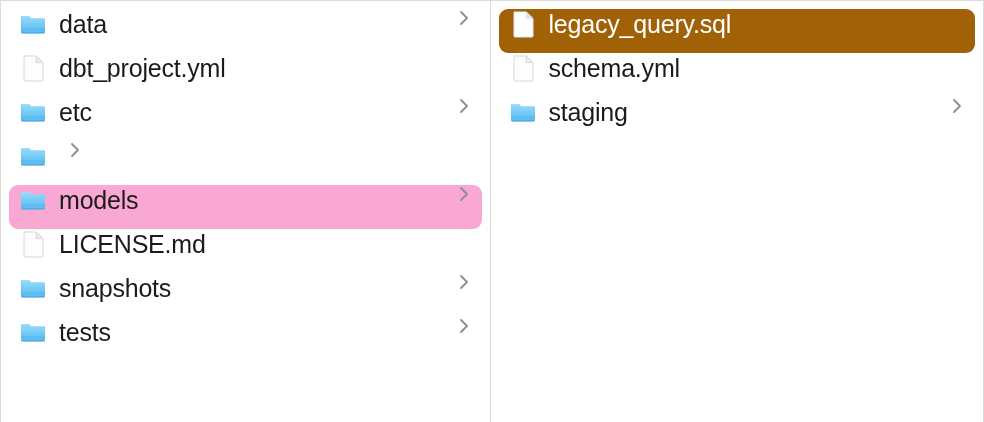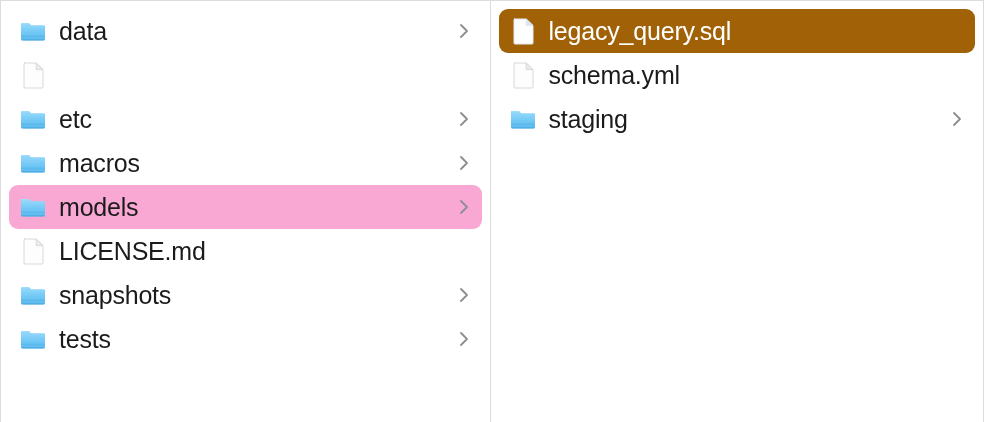--- a/index.html
+++ b/index.html
@@ -36,21 +36,20 @@
     width: 490px;
     border-right: 1px solid #dcdcdc;
   }
   .column-right {
     width: 493px;
   }
 
   .row {
     position: relative;
     display: flex;
-    align-items: center;
     height: 44px;
     margin: 0 8px;
     padding: 0 12px 0 10px;
     border-radius: 9px;
     box-sizing: border-box;
     cursor: default;
     user-select: none;
   }
   .row.selected-inactive {
     background: #f9a8d4;
@@ -124,20 +123,21 @@
           </svg>
         </span>
       </div>
       <div class="row">
         <span class="icon-wrap">
           <svg width="28" height="30" viewBox="0 0 28 30" xmlns="http://www.w3.org/2000/svg">
             <path d="M5 3 h12.2 L24 9.6 V27 a1 1 0 0 1 -1 1 H6 a1 1 0 0 1 -1 -1 V4 a1 1 0 0 1 1 -1 Z" fill="#fdfdfd" stroke="#d8d8d8" stroke-width="1"></path>
             <path d="M17.2 3 L24 9.6 h-6.8 Z" fill="#ececec" stroke="#d8d8d8" stroke-width="1"></path>
           </svg>
         </span>
+        <span class="row-label">dbt_project.yml</span>
         <span class="chevron hidden">
           <svg width="12" height="18" viewBox="0 0 12 18" xmlns="http://www.w3.org/2000/svg">
             <path d="M3 3 L9 9 L3 15" fill="none" stroke="#8d8d92" stroke-width="1.8" stroke-linecap="round" stroke-linejoin="round"></path>
           </svg>
         </span>
       </div>
       <div class="row">
         <span class="icon-wrap">
           <svg width="28" height="30" viewBox="0 0 28 30" xmlns="http://www.w3.org/2000/svg">
             <defs>
@@ -177,21 +177,20 @@
                 <stop offset="0" stop-color="#a6defb"></stop>
                 <stop offset="1" stop-color="#74c7f3"></stop>
               </linearGradient>
             </defs>
             <path d="M2 7 h8.2 l2.2 2.4 H26 v2.4 H2 Z" fill="url(#fbn)"></path>
             <rect x="2" y="9.6" width="24" height="14.8" rx="1.8" fill="url(#fgn)"></rect>
             <rect x="2" y="19.6" width="24" height="1.4" fill="#4fb0e8" opacity="0.55"></rect>
             <rect x="2" y="22.9" width="24" height="1.5" rx="0.7" fill="#4aa9e2" opacity="0.7"></rect>
           </svg>
         </span>
-        <span class="row-label">macros</span>
         <span class="chevron">
           <svg width="12" height="18" viewBox="0 0 12 18" xmlns="http://www.w3.org/2000/svg">
             <path d="M3 3 L9 9 L3 15" fill="none" stroke="#8d8d92" stroke-width="1.8" stroke-linecap="round" stroke-linejoin="round"></path>
           </svg>
         </span>
       </div>
       <div class="row selected-inactive">
         <span class="icon-wrap">
           <svg width="28" height="30" viewBox="0 0 28 30" xmlns="http://www.w3.org/2000/svg">
             <defs>

